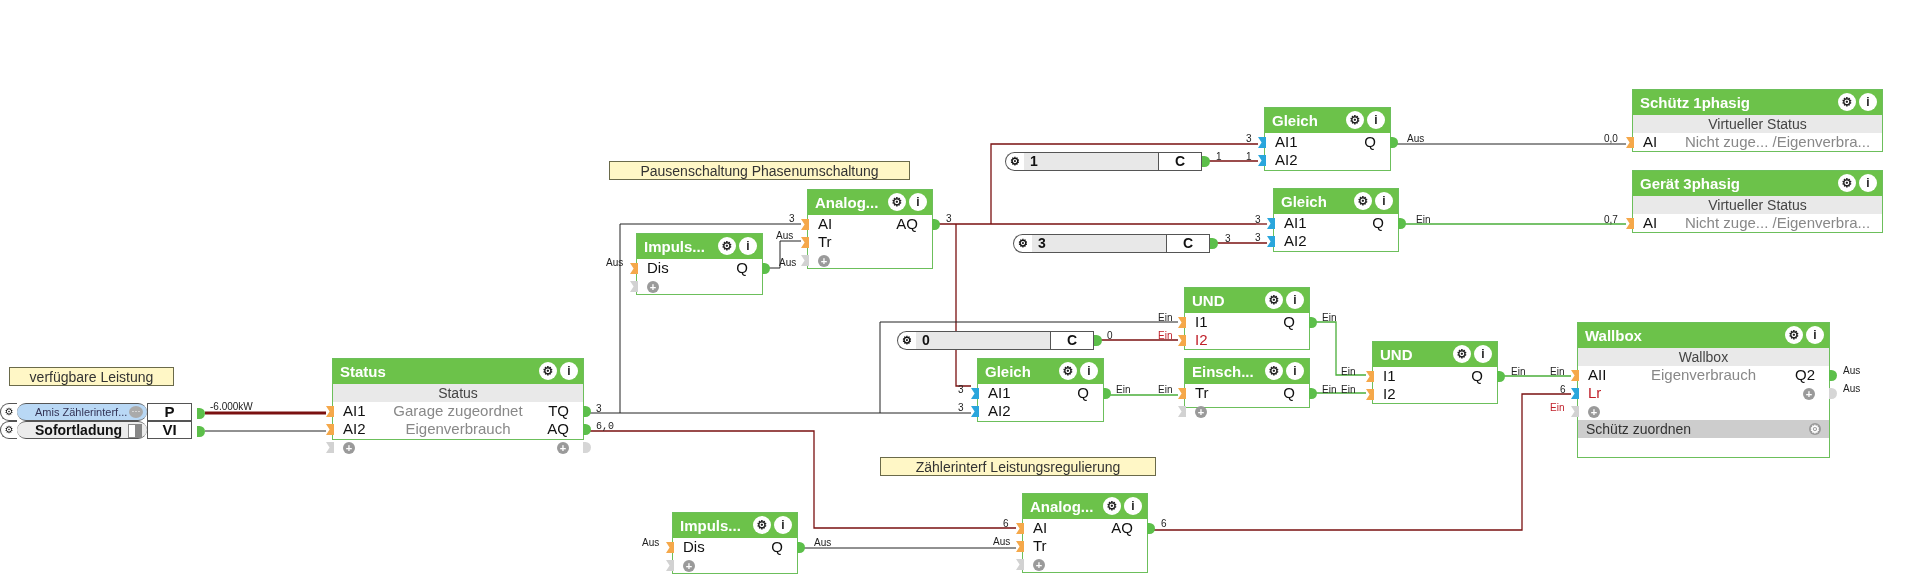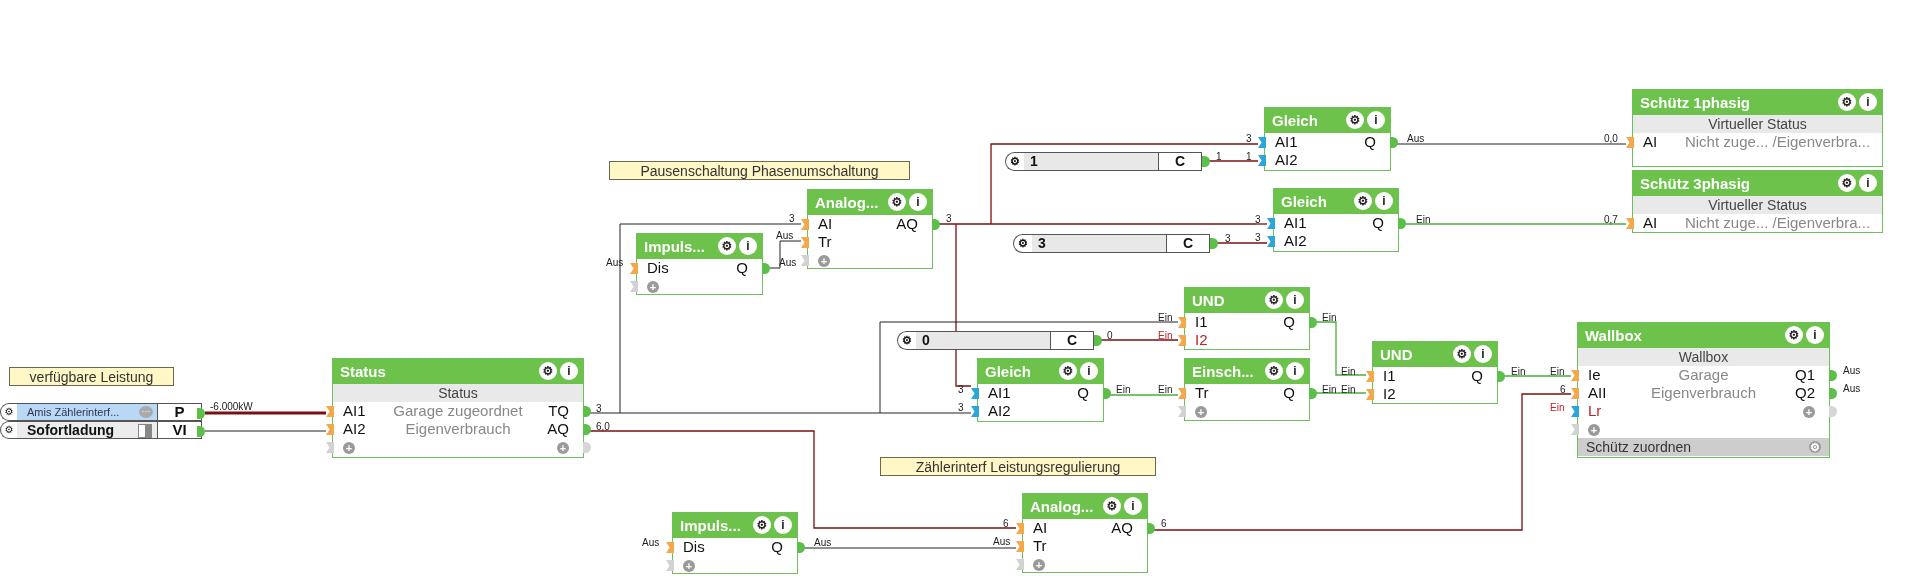--- a/index.html
+++ b/index.html
@@ -32,22 +32,22 @@
   .const .cap { width:18px; border:1px solid #555; border-right:none; border-radius:10px 0 0 10px;
                 background:#fff; text-align:center; line-height:17px; font-size:11px; }
   .const .val { flex:1; background:#e8e8e8; border-top:1px solid #555; border-bottom:1px solid #555;
                 line-height:17px; padding-left:6px; }
   .const .c { width:42px; border:1px solid #555; text-align:center; line-height:17px; background:#fff; }
   .wl { position:absolute; font-size:10px; color:#222; white-space:nowrap; line-height:10px; }
   .wl.red { color:#c0202a; }
   .inrow { position:absolute; left:0; height:18px; display:flex; font-size:13px; }
   .inrow .cap { width:16px; border:1px solid #555; border-right:none; border-radius:9px 0 0 9px;
                 text-align:center; line-height:16px; font-size:10px; background:#fff; }
-  .inrow .nm { width:140px; border-top:1px solid #555; border-bottom:1px solid #555; position:relative;
-               line-height:16px; padding-left:10px; box-sizing:border-box; }
+  .inrow .nm { width:130px; border-top:1px solid #555; border-bottom:1px solid #555; position:relative;
+               line-height:16px; padding-left:18px; box-sizing:border-box;border-radius:9px; }
   .inrow .pn { width:43px; border:1px solid #555; text-align:center; line-height:16px;
                font-weight:bold; font-size:15px; background:#fff; }
   .foot { background:#cdcdcd; color:#333; font-size:14px; height:18px; line-height:18px; padding-left:8px; position:relative; }
 </style>
 </head>
 <body>
 
 <svg id="wires" xmlns="http://www.w3.org/2000/svg">
 
   <path d="M205 413 H326" stroke="#7a1010" stroke-width="3" fill="none"></path>
@@ -89,21 +89,21 @@
   <span class="nm" style="background:#ececec;font-weight:bold;font-size:14px;">
     <span>Sofortladung</span>
     <span style="position:absolute;right:5px;top:2px;width:12px;height:12px;border:1px solid #888;background:linear-gradient(90deg,#fff 50%,#888 50%);"></span>
   </span>
   <span class="pn">VI</span>
 </div>
 <span class="wl" style="left:210px;top:402px;">-6.000kW</span>
 <span class="pin-out" style="left:197px;top:408px;"></span>
 <span class="pin-out" style="left:197px;top:426px;"></span>
 
-<div class="blk" style="left:332px;top:358px;width:252px;height:100px;">
+<div class="blk" style="left:332px;top:358px;width:252px;height:82px;">
   <div class="hd"><span>Status</span>
     <span class="btns">
         <span class="ibtn">⚙</span>
         <span class="ibtn">i</span>
       </span></div>
   <div class="sub">Status</div>
   <div class="row">
       <span class="pin-in" style="top:4px"></span>
       <span class="l">AI1</span>
       <span class="m">Garage zugeordnet</span>
@@ -118,21 +118,21 @@
       <span class="pin-out" style="top:4px"></span>
     </div>
   <div class="row">
       <span class="pin-in grey" style="top:4px"></span>
       <span class="l"><span class="plus">+</span></span>
       <span class="r"><span class="plus">+</span></span>
       <span class="pin-out grey" style="top:4px"></span>
     </div>
 </div>
 <span class="wl" style="left:596px;top:404px;">3</span>
-<span class="wl" style="left:596px;top:422px;">6,0</span>
+<span class="wl" style="left:596px;top:422px;font-family:Liberation Mono, monospace;">6,0</span>
 
 <div class="blk" style="left:636px;top:233px;width:127px;height:62px;">
   <div class="hd"><span>Impuls...</span>
     <span class="btns">
         <span class="ibtn">⚙</span>
         <span class="ibtn">i</span>
       </span></div>
   <div class="row">
       <span class="pin-in" style="top:4px"></span>
       <span class="l">Dis</span>
@@ -249,21 +249,21 @@
     </div>
   <div class="row">
       <span class="pin-in" style="top:4px"></span>
       <span class="l" style="color:#c0202a">I2</span>
     </div>
 </div>
 <span class="wl" style="left:1158px;top:313px;">Ein</span>
 <span class="wl red" style="left:1158px;top:331px;">Ein</span>
 <span class="wl" style="left:1322px;top:313px;">Ein</span>
 
-<div class="blk" style="left:1184px;top:358px;width:126px;height:63px;">
+<div class="blk" style="left:1184px;top:358px;width:126px;height:50px;">
   <div class="hd"><span>Einsch...</span>
     <span class="btns">
         <span class="ibtn">⚙</span>
         <span class="ibtn">i</span>
       </span></div>
   <div class="row">
       <span class="pin-in" style="top:4px"></span>
       <span class="l">Tr</span>
       <span class="r">Q</span>
       <span class="pin-out" style="top:4px"></span>
@@ -297,27 +297,20 @@
 <span class="wl" style="left:1341px;top:385px;">Ein</span>
 <span class="wl" style="left:1511px;top:367px;">Ein</span>
 
 <div class="blk" style="left:1577px;top:322px;width:253px;height:136px;">
   <div class="hd"><span>Wallbox</span>
     <span class="btns">
         <span class="ibtn">⚙</span>
         <span class="ibtn">i</span>
       </span></div>
   <div class="sub">Wallbox</div>
-  <div class="row">
-      <span class="pin-in" style="top:4px"></span>
-      <span class="l">Ie</span>
-      <span class="m">Garage</span>
-      <span class="r">Q1</span>
-      <span class="pin-out" style="top:4px"></span>
-    </div>
   <div class="row">
       <span class="pin-in" style="top:4px"></span>
       <span class="l">AII</span>
       <span class="m">Eigenverbrauch</span>
       <span class="r">Q2</span>
       <span class="pin-out" style="top:4px"></span>
     </div>
   <div class="row">
       <span class="pin-in blue" style="top:4px"></span>
       <span class="l" style="color:#c0202a">Lr</span>
@@ -329,37 +322,37 @@
       <span class="l"><span class="plus">+</span></span>
     </div>
   <div class="foot"><span>Schütz zuordnen</span><span class="plus" style="position:absolute;right:8px;top:3px;">⚙</span></div>
 </div>
 <span class="wl" style="left:1550px;top:367px;">Ein</span>
 <span class="wl" style="left:1560px;top:385px;">6</span>
 <span class="wl red" style="left:1550px;top:403px;">Ein</span>
 <span class="wl" style="left:1843px;top:366px;">Aus</span>
 <span class="wl" style="left:1843px;top:384px;">Aus</span>
 
-<div class="blk" style="left:1632px;top:89px;width:251px;height:78px;">
+<div class="blk" style="left:1632px;top:89px;width:251px;height:63px;">
   <div class="hd"><span>Schütz 1phasig</span>
     <span class="btns">
         <span class="ibtn">⚙</span>
         <span class="ibtn">i</span>
       </span></div>
   <div class="sub">Virtueller Status</div>
   <div class="row">
       <span class="pin-in" style="top:4px"></span>
       <span class="l">AI</span>
       <span class="m" style="left:40px;">Nicht zuge... /Eigenverbra...</span>
     </div>
 </div>
 <span class="wl" style="left:1604px;top:134px;">0,0</span>
 
 <div class="blk" style="left:1632px;top:170px;width:251px;height:63px;">
-  <div class="hd"><span>Schütz 3phasig</span>
+  <div class="hd"><span>Gerät 3phasig</span>
     <span class="btns">
         <span class="ibtn">⚙</span>
         <span class="ibtn">i</span>
       </span></div>
   <div class="sub">Virtueller Status</div>
   <div class="row">
       <span class="pin-in" style="top:4px"></span>
       <span class="l">AI</span>
       <span class="m" style="left:40px;">Nicht zuge... /Eigenverbra...</span>
     </div>

